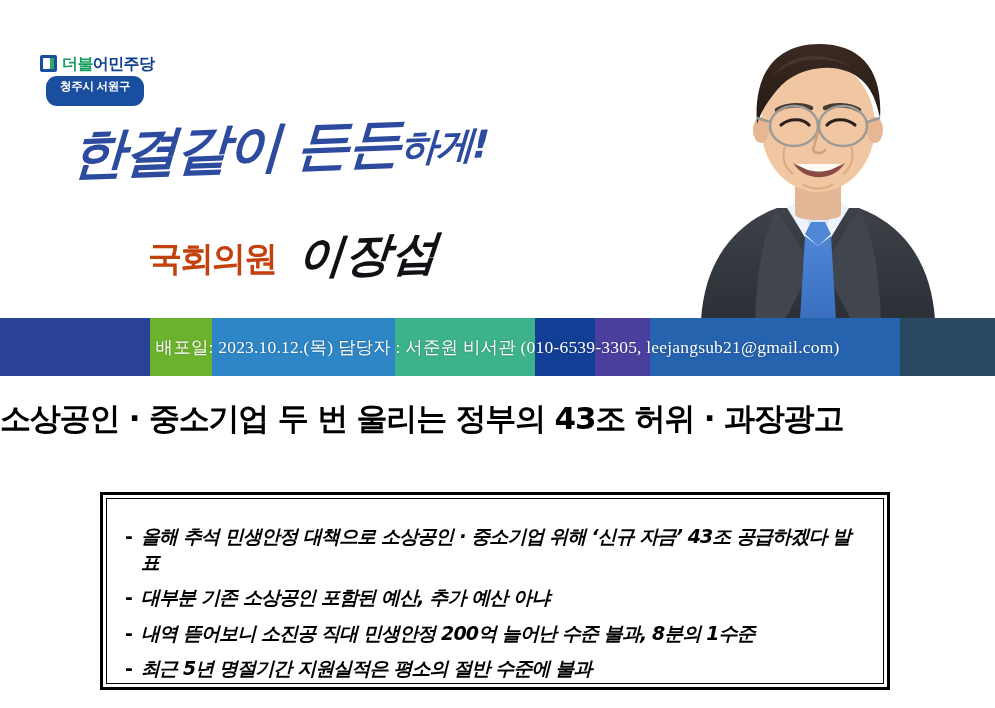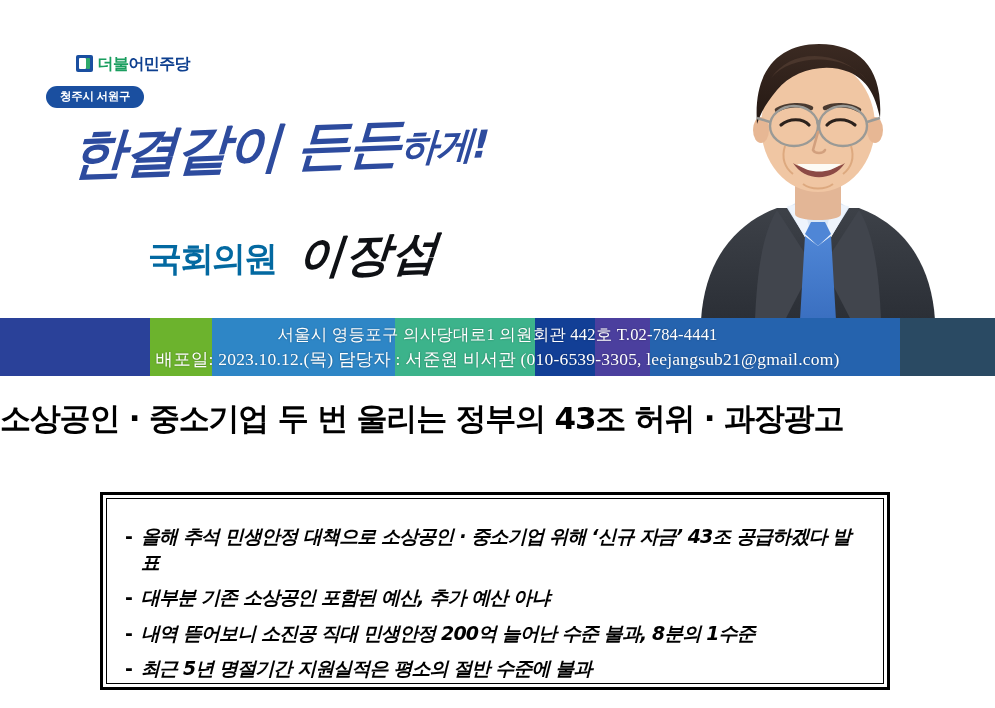--- a/index.html
+++ b/index.html
@@ -29,21 +29,20 @@
   
   .logo-block {
     position: absolute;
     left: 40px; top: 55px;
     width: 150px;
   }
   .logo-row {
     display: flex;
     align-items: center;
     gap: 5px;
-    justify-content: flex-end;
   }
   .logo-mark {
     width: 17px; height: 17px;
     background: #1a4fa0;
     border-radius: 2px;
     position: relative;
     flex: 0 0 auto;
   }
   .logo-mark::before {
     content: "";
@@ -65,29 +64,29 @@
     font-size: 16px;
     font-weight: bold;
     letter-spacing: -0.6px;
     line-height: 1;
     white-space: nowrap;
   }
   .logo-text .seg-a { color: #1a9e5f; }
   .logo-text .seg-b { color: #0d3f8f; }
 
   .district-pill {
-    margin-top: 14px;
+    margin-top: 4px;
     margin-left: 6px;
     display: inline-block;
     background: #1a4fa0;
     color: #ffffff;
     font-size: 11.5px;
     font-weight: bold;
     letter-spacing: -0.3px;
-    padding: 3px 14px 4px 14px;
+    padding: 3px 14px 12px 14px;
     border-radius: 11px;
     white-space: nowrap;
   }
 
   
   .slogan {
     position: absolute;
     left: 72px; top: 128px;
     width: 480px;
     color: #2d4b9e;
@@ -106,21 +105,21 @@
   
   .nameline {
     position: absolute;
     left: 148px; top: 224px;
     display: flex;
     align-items: baseline;
     gap: 22px;
     white-space: nowrap;
   }
   .nameline .title {
-    color: #0369a1;
+    color: #c2410c;
     font-size: 34px;
     font-weight: bold;
     letter-spacing: -2px;
     font-family: "DejaVu Sans", sans-serif;
   }
   .nameline .person {
     color: #0f1115;
     font-size: 46px;
     font-weight: bold;
     font-style: italic;
@@ -321,21 +320,20 @@
       <span style="width:150px;background:#2a4199"></span>
       <span style="width:62px;background:#6cb32d"></span>
       <span style="width:183px;background:#2e86c6"></span>
       <span style="width:140px;background:#3cb38b"></span>
       <span style="width:60px;background:#123f96"></span>
       <span style="width:55px;background:#4b3f9e"></span>
       <span style="width:250px;background:#2563ae"></span>
       <span style="width:95px;background:#2a4a63"></span>
     </div>
     <div class="banner-text">
-      <div class="banner-line1">서울시 영등포구 의사당대로1 의원회관 442호  T.02-784-4441</div>
       <div class="banner-line2">배포일: 2023.10.12.(목)  담당자 : 서준원 비서관 (010-6539-3305, leejangsub21@gmail.com)</div>
     </div>
   </div>
 
   <div class="headline">소상공인 · 중소기업 두 번 울리는 정부의 43조 허위 · 과장광고</div>
 
   <div class="bullet-box">
     <div class="bullet-box-inner">
 
       <div class="bullet">

